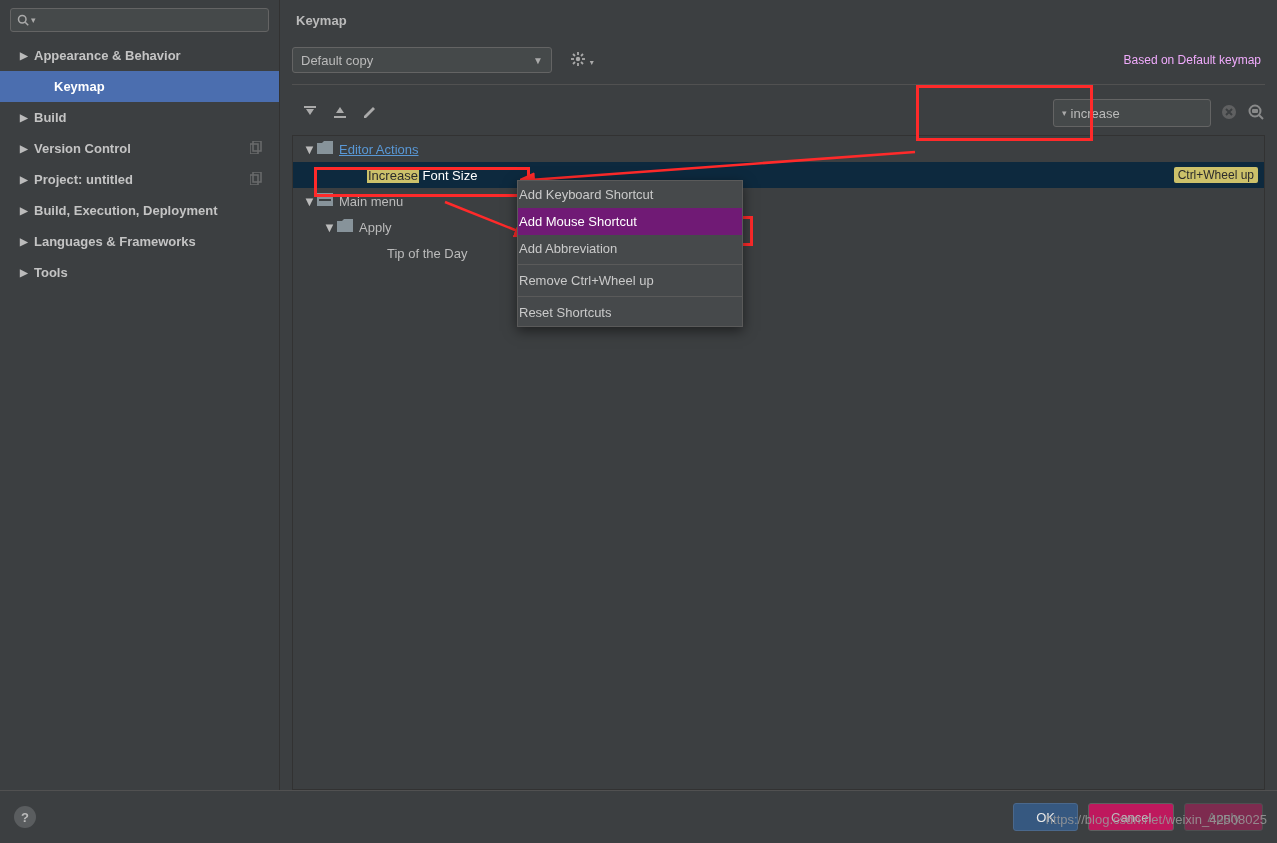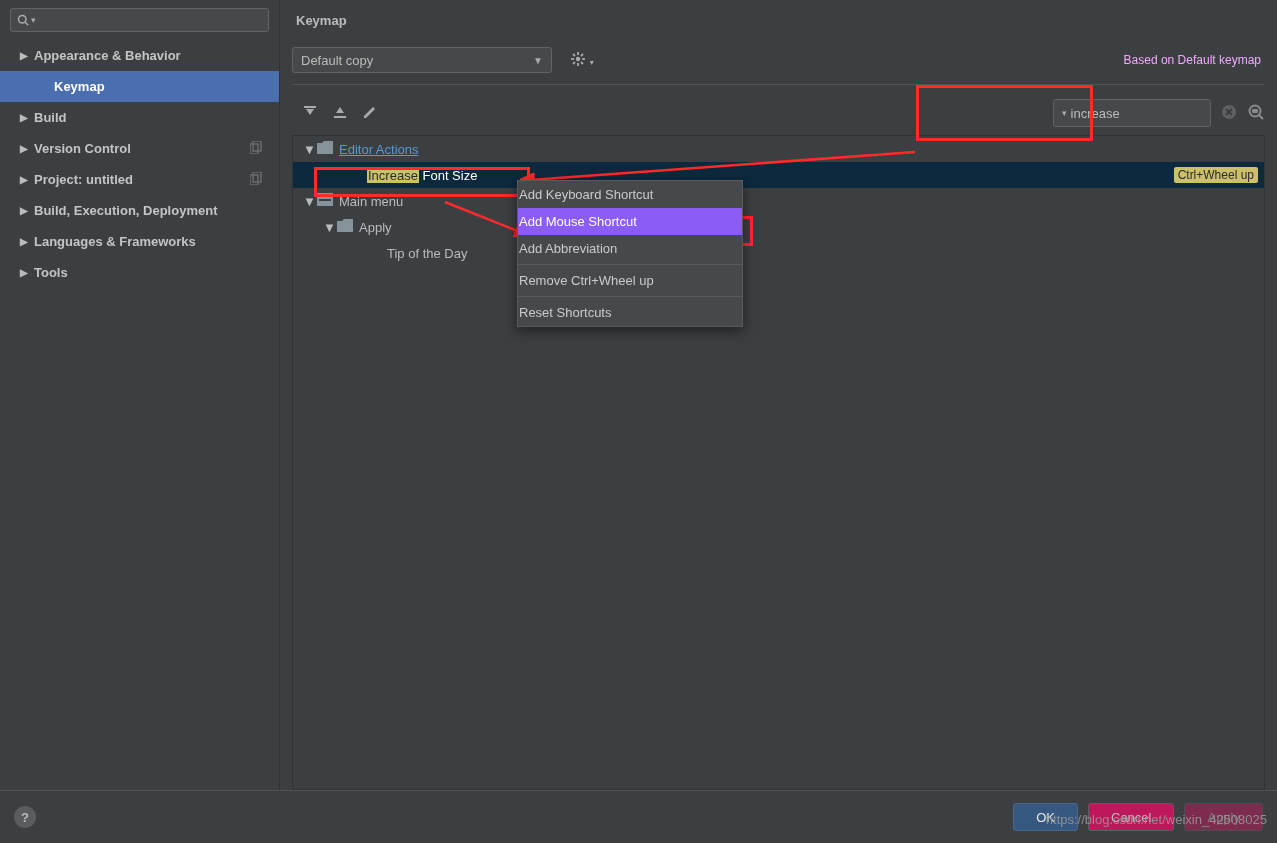--- a/index.html
+++ b/index.html
@@ -146,21 +146,21 @@
     box-shadow: 0 4px 12px rgba(0,0,0,0.5);
     z-index: 50;
   }
   .context-item {
     height: 27px;
     display: flex; align-items: center;
     padding: 0 1px;
     color: #cacaca;
     cursor: pointer;
   }
-  .context-item.highlighted { background: #8b5cf6; color: #fff; }
+  .context-item.highlighted { background: #701a75; color: #fff; }
   .context-sep { height: 1px; background: #5a5a5a; margin: 2px 0; }
   .footer {
     position: absolute; bottom: 0; left: 0; right: 0;
     height: 53px;
     background: #3c3f41;
     border-top: 1px solid #515151;
     display: flex; align-items: center;
     padding: 0 14px;
   }
   .help-btn {

